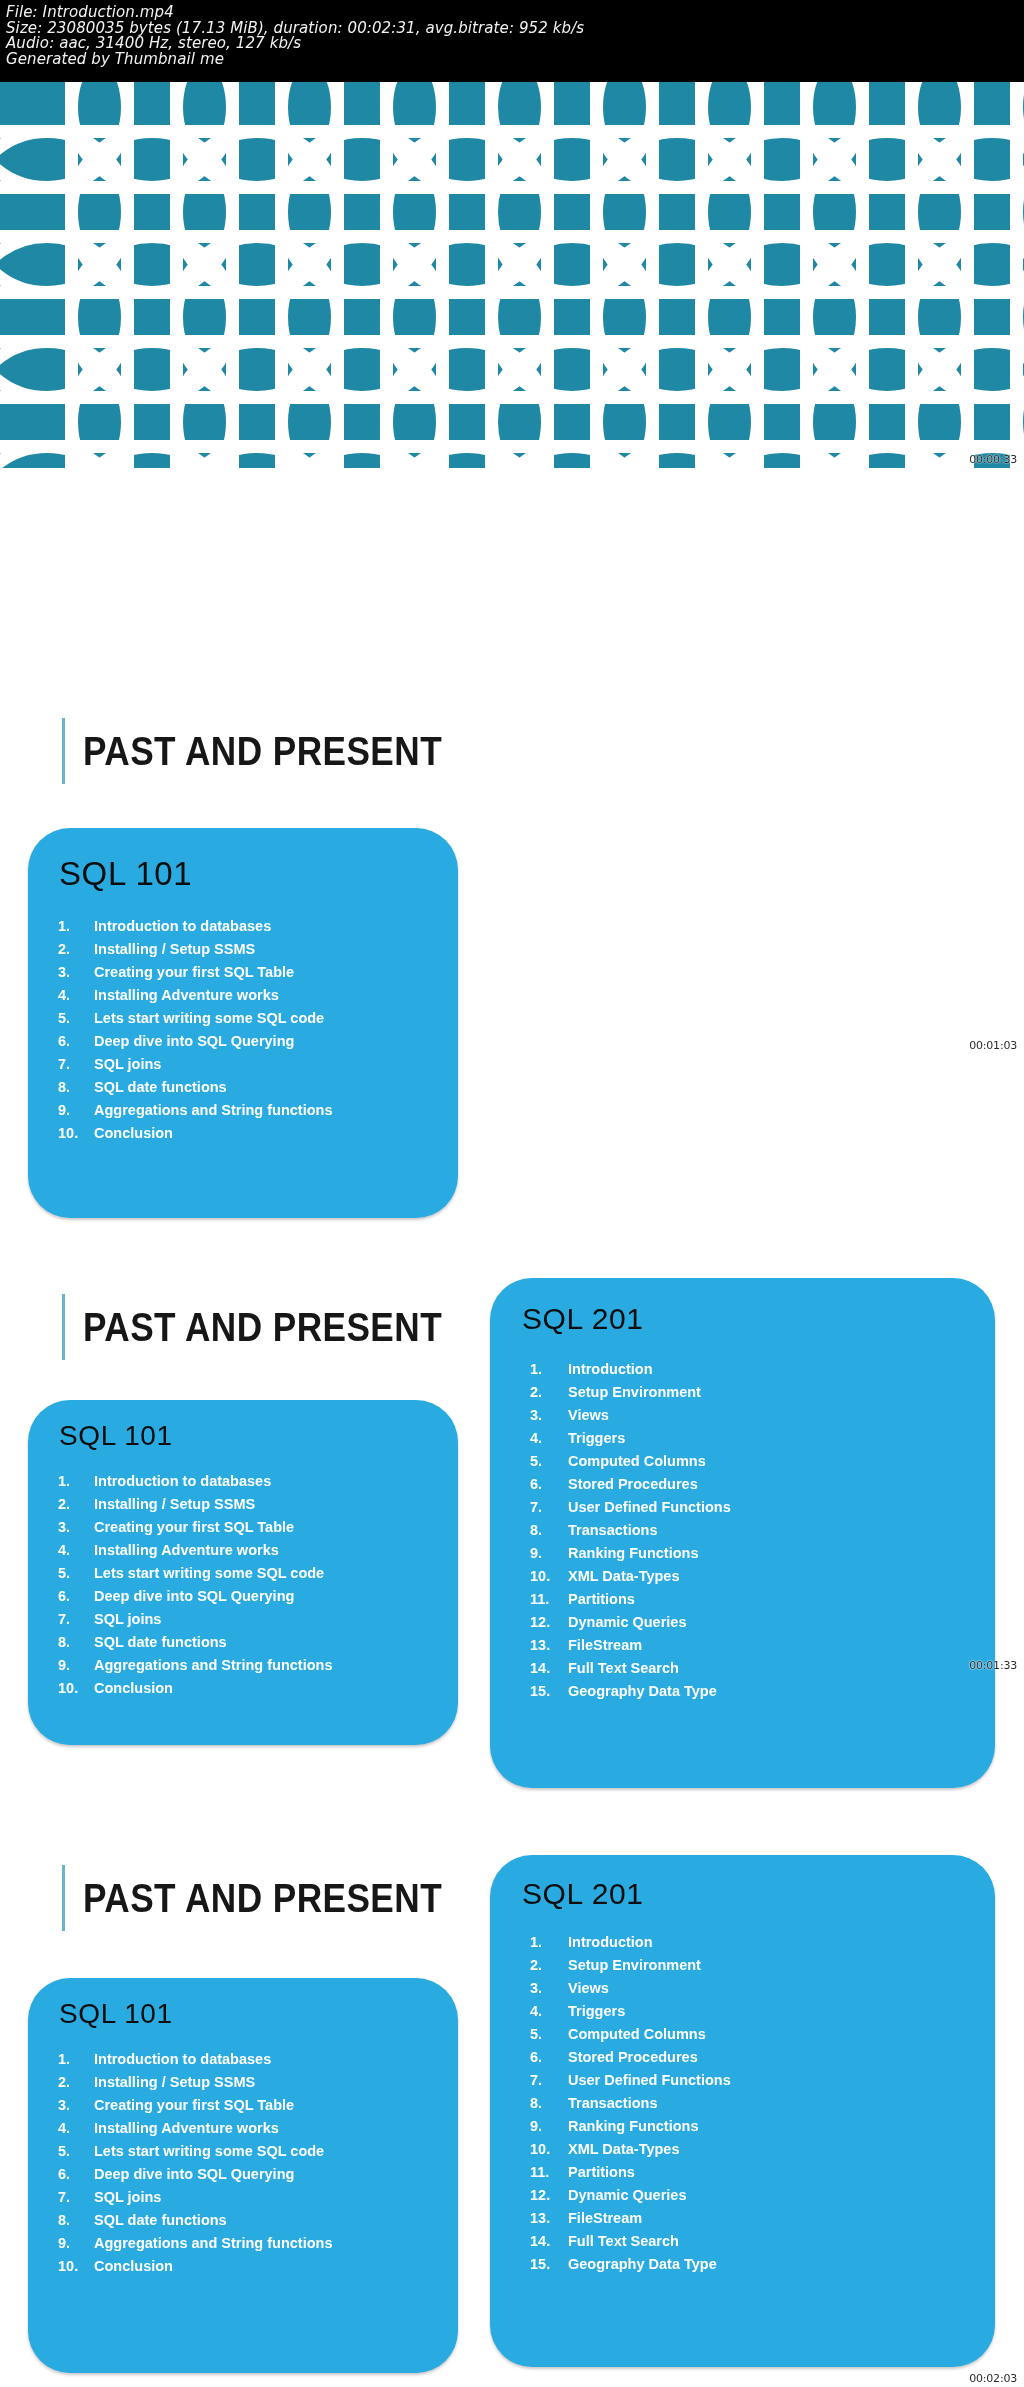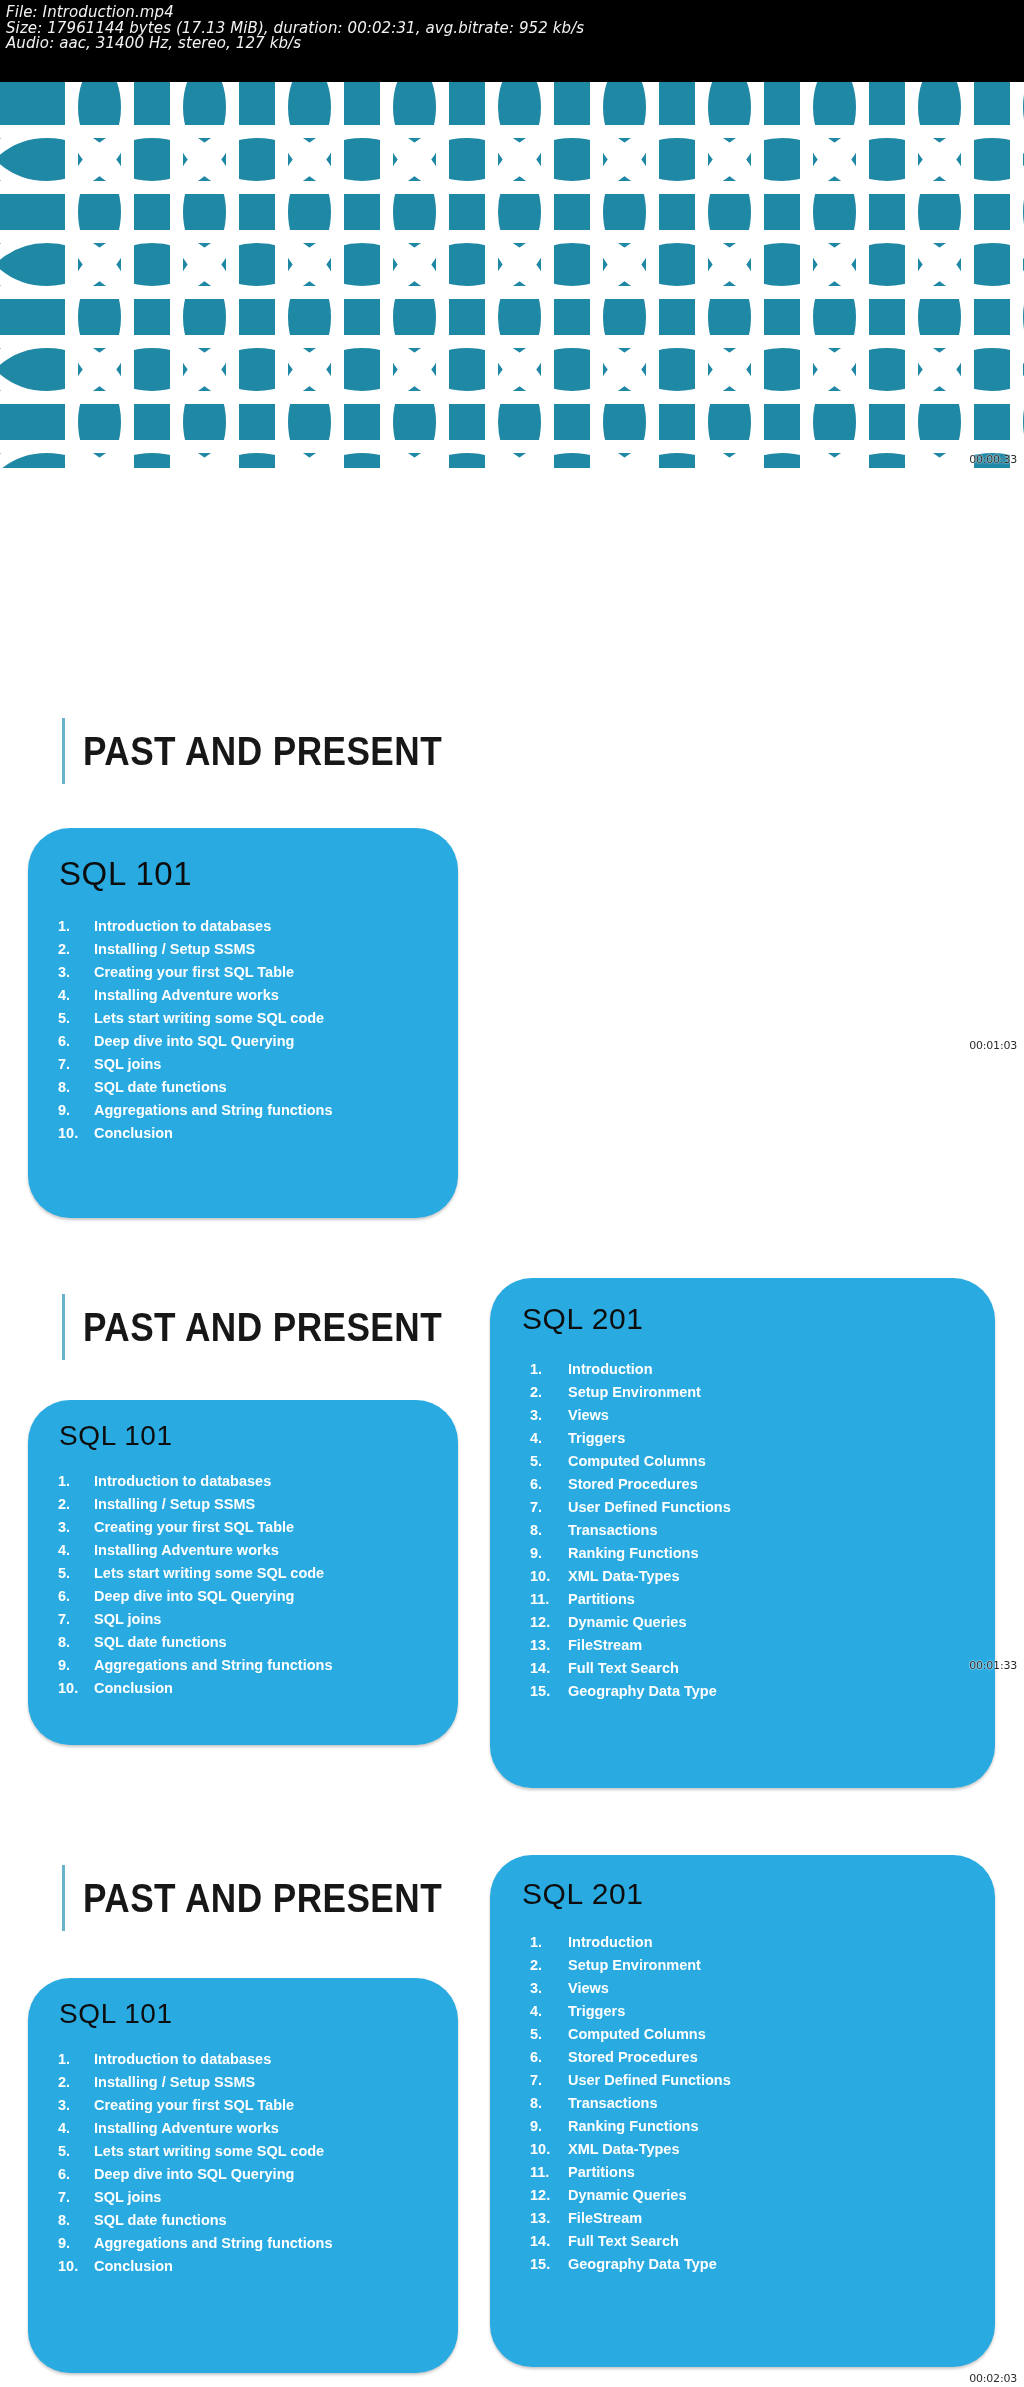--- a/index.html
+++ b/index.html
@@ -163,22 +163,23 @@
 
   .hd-1 { left: 62px; top: 718px;  height: 66px; }
   .hd-2 { left: 62px; top: 1294px; height: 66px; }
   .hd-3 { left: 62px; top: 1865px; height: 66px; }
 </style>
 </head>
 <body>
 
 <div class="meta-header">
   <div class="meta-line">File: Introduction.mp4</div>
-  <div class="meta-line">Size: 17961144 bytes (17.13 MiB), duration: 00:02:31, avg.bitrate: 952 kb/s</div>
+  <div class="meta-line">Size: 23080035 bytes (17.13 MiB), duration: 00:02:31, avg.bitrate: 952 kb/s</div>
   <div class="meta-line">Audio: aac, 31400 Hz, stereo, 127 kb/s</div>
+  <div class="meta-line">Generated by Thumbnail me</div>
 </div>
 
 <div class="frame frame-f1">
   <div class="banner">
     <div class="banner-clip">
       <div class="petal-grid" id="petal-grid">
           <div class="pcell" style="left:0px; top:0px;"></div>
           <div class="pcell" style="left:105px; top:0px;"></div>
           <div class="pcell" style="left:210px; top:0px;"></div>
           <div class="pcell" style="left:315px; top:0px;"></div>

